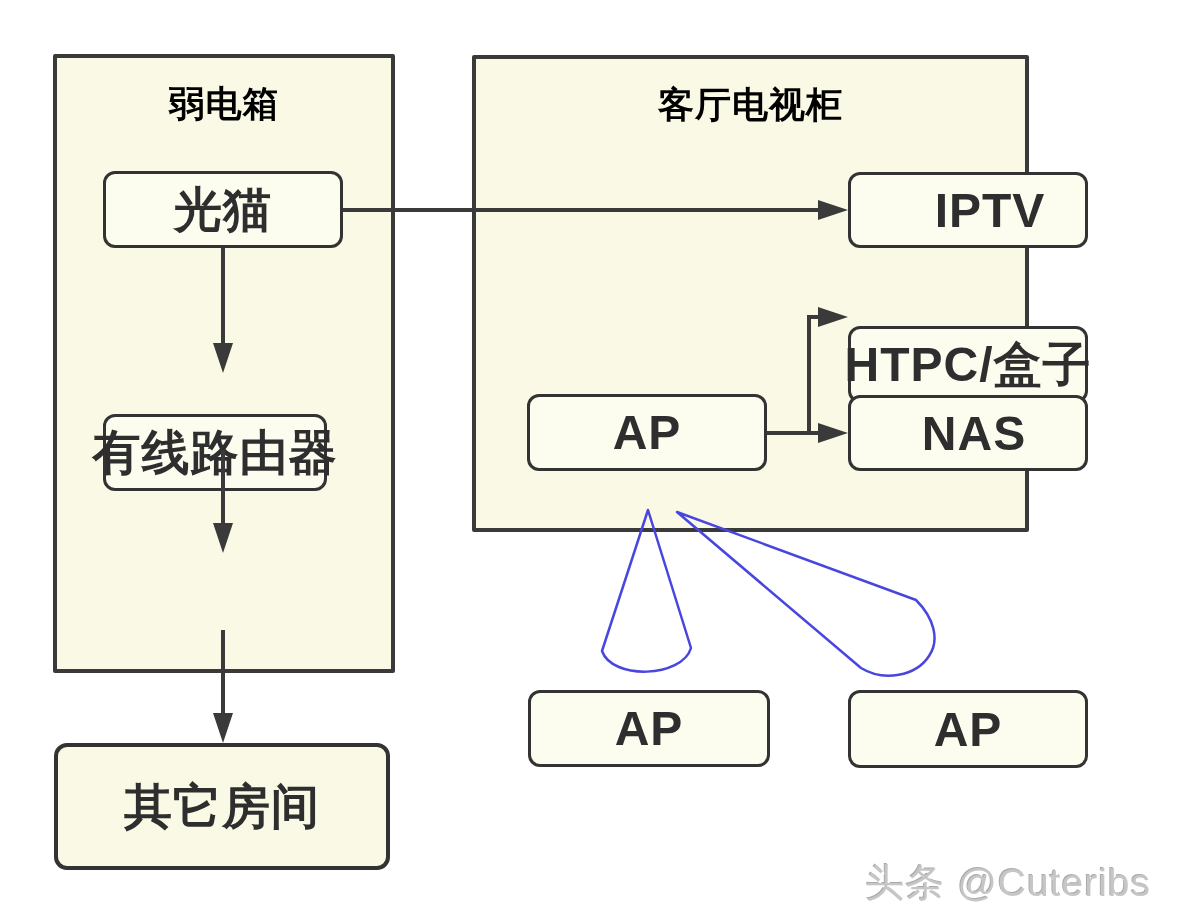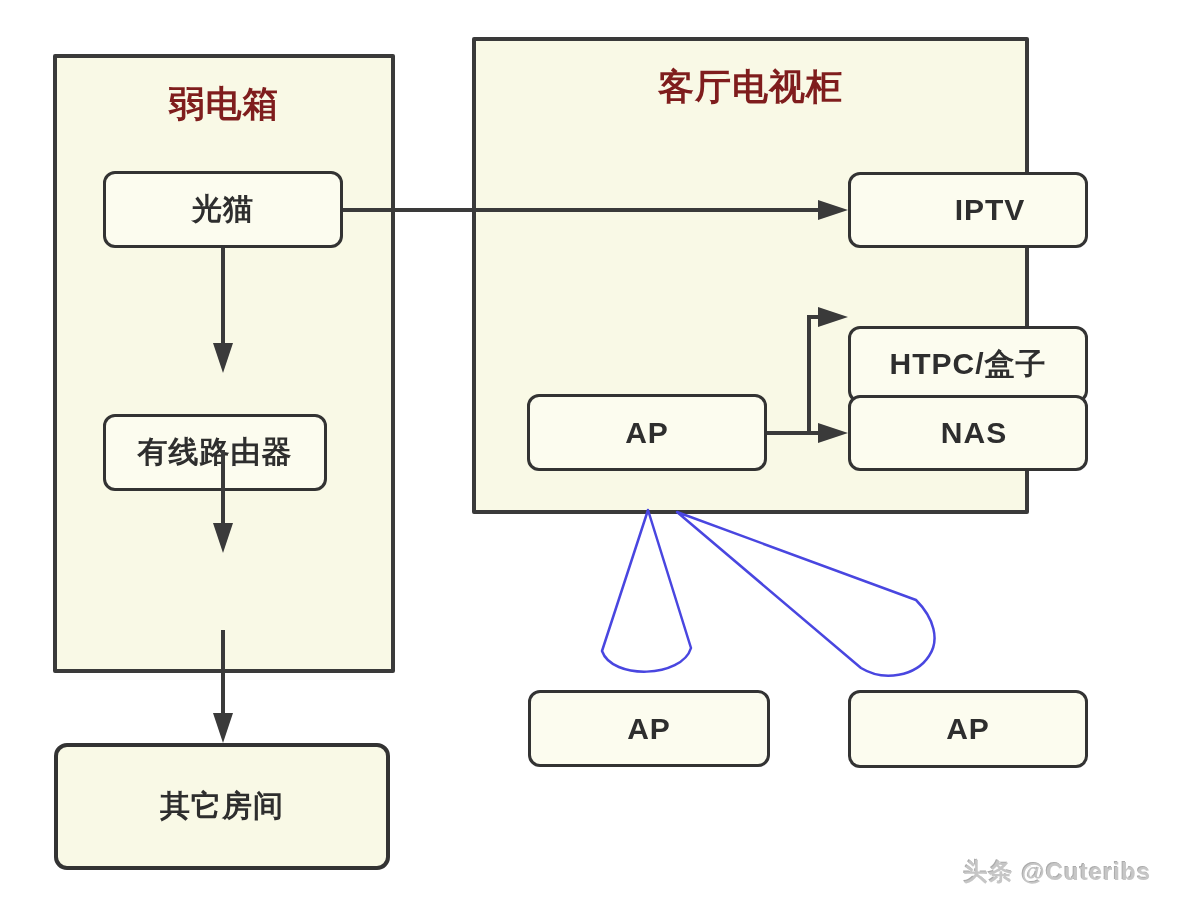--- a/index.html
+++ b/index.html
@@ -7,45 +7,45 @@
   .canvas{
     position:relative;width:1177px;height:919px;background:#ffffff;overflow:hidden;
     font-family:"Liberation Sans","DejaVu Sans",sans-serif;color:#2e2e2e;
   }
   .container-box{
     position:absolute;background:#f9f9e6;border:4px solid #3a3a3a;
     box-sizing:border-box;border-radius:2px;
   }
   .container-title{
     position:absolute;left:0;right:0;top:22px;text-align:center;
-    font-size:36px;font-weight:bold;letter-spacing:1px;color:#7f1d1d;
+    font-size:36px;font-weight:bold;letter-spacing:1px;color:#000000;
   }
   .node{
     position:absolute;background:#fcfcef;border:3px solid #333333;border-radius:12px;
     box-sizing:border-box;display:flex;align-items:center;justify-content:center;
-    font-size:30px;font-weight:bold;letter-spacing:1px;color:#2e2e2e;white-space:nowrap;
+    font-size:48px;font-weight:bold;letter-spacing:1px;color:#2e2e2e;white-space:nowrap;
   }
   .node.square{border-radius:13px;border-width:4px;background:#f9f9e6;}
   #wires{position:absolute;left:0;top:0;width:1177px;height:919px;pointer-events:none;}
   .watermark{
-    position:absolute;top:856px;right:26px;font-size:24px;font-weight:bold;
+    position:absolute;top:856px;right:26px;font-size:39px;font-weight:normal;
     color:#c6c6c6;letter-spacing:1px;
     text-shadow:2px 2px 0 #ffffff,-1px -1px 0 #ababab;
   }
 </style>
 </head>
 <body>
 
 <div class="canvas">
 
   <div class="container-box" style="left:53px;top:54px;width:342px;height:619px;">
     <div class="container-title">弱电箱</div>
   </div>
 
-  <div class="container-box" style="left:472px;top:37px;width:557px;height:477px;">
+  <div class="container-box" style="left:472px;top:55px;width:557px;height:477px;">
     <div class="container-title">客厅电视柜</div>
   </div>
 
   <div class="node" style="left:103px;top:171px;width:240px;height:77px;">光猫</div>
   <div class="node" style="left:103px;top:386px;width:224px;height:77px;margin-top:28px;">有线路由器</div>
   <div class="node square" style="left:54px;top:743px;width:336px;height:127px;">其它房间</div>
 
   <div class="node" style="left:848px;top:172px;width:240px;height:76px;padding-left:44px;">IPTV</div>
   <div class="node" style="left:848px;top:278px;width:240px;height:77px;margin-top:48px;">HTPC/盒子</div>
   <div class="node" style="left:527px;top:394px;width:240px;height:77px;">AP</div>

